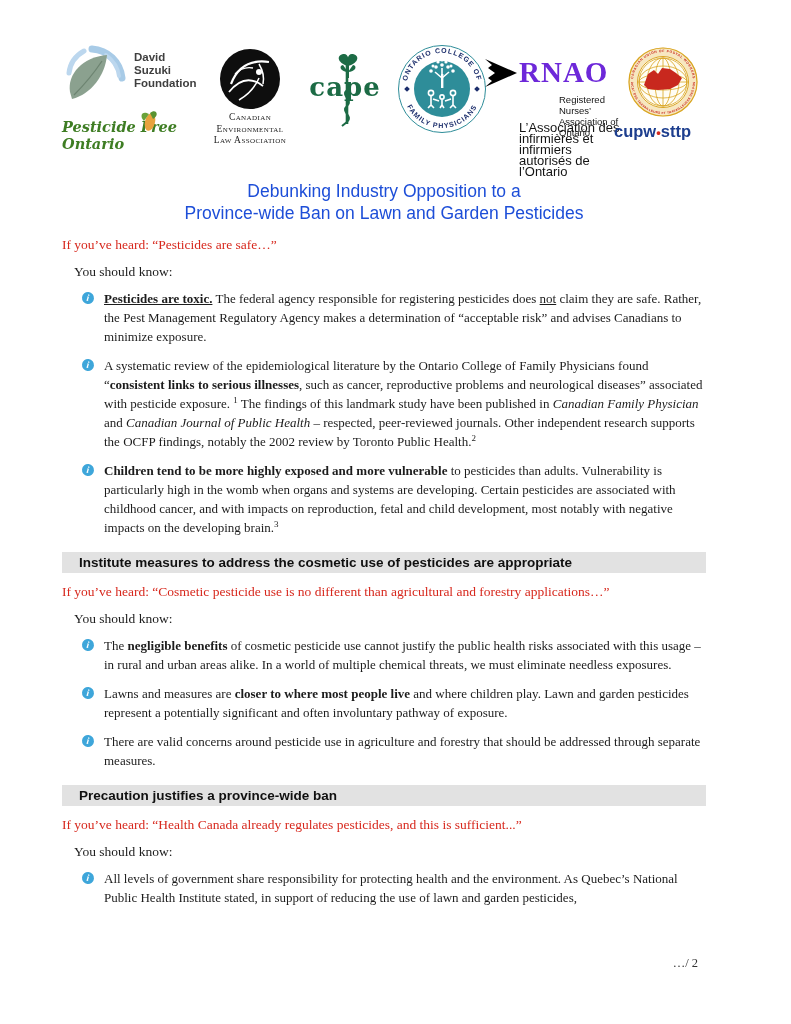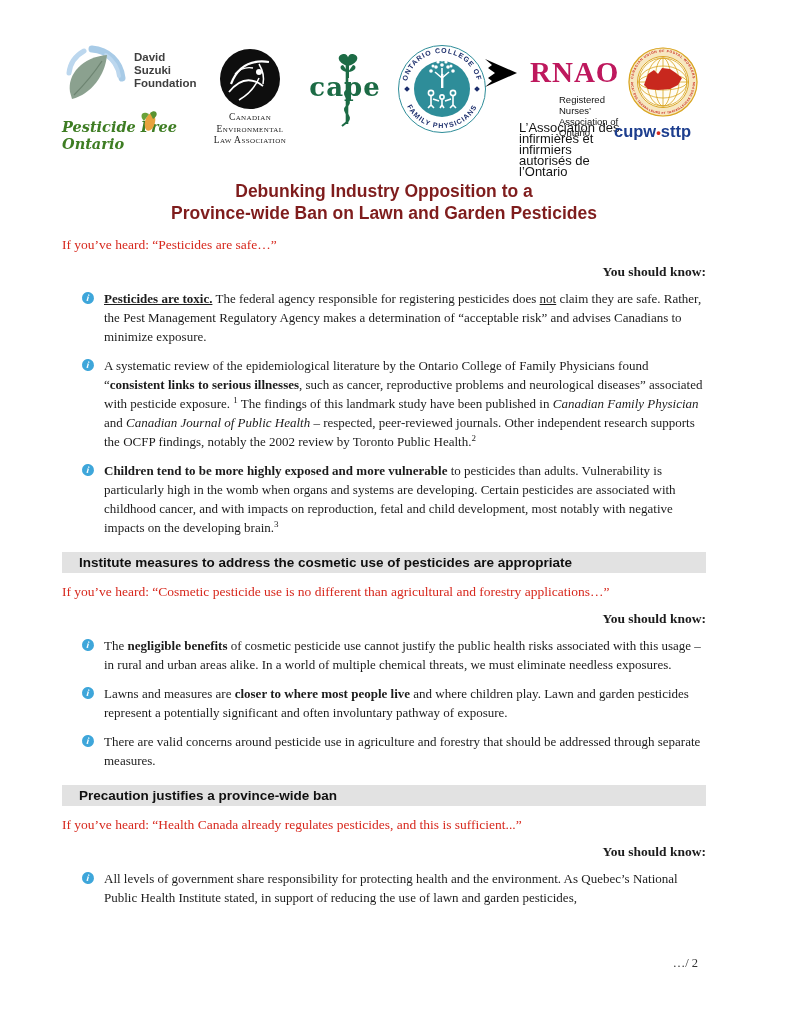--- a/index.html
+++ b/index.html
@@ -22,39 +22,39 @@
     line-height:11.5px;letter-spacing:.4px;color:#1b1b1b;white-space:pre-line;}
   .cape{left:233px;top:12px;width:100px;height:100px;}
   .cape-leaves{position:absolute;left:34px;top:-4px;z-index:1;}
   .cape-word{position:absolute;left:0;top:16px;width:100px;text-align:center;z-index:3;
     font-family:"DejaVu Serif",serif;font-weight:bold;font-size:26px;color:#1c6b45;letter-spacing:1px;}
   .cape-staff{position:absolute;left:44px;top:6px;z-index:2;}
   .ocfp{left:335px;top:0px;}
   .rnao{left:421px;top:12px;width:140px;}
   .rnao-row{position:absolute;left:0;top:0;display:flex;align-items:center;}
   .rnao-acronym{font-family:"Liberation Serif",serif;font-weight:bold;font-size:29px;
-    letter-spacing:1px;color:#be185d;margin-left:13px;}
+    letter-spacing:1px;color:#6d28d9;margin-left:2px;}
   .rnao-en{position:absolute;left:36px;top:38px;font-family:"Liberation Sans",sans-serif;
     font-size:9.5px;line-height:11px;color:#141414;white-space:pre-line;margin-left:40px;}
   .rnao-fr{position:absolute;left:36px;top:66px;font-family:"Liberation Sans",sans-serif;
     font-size:13px;line-height:11px;color:#141414;white-space:pre-line;}
   .cupw{left:552px;top:2px;width:100px;}
   .cupw-seal{position:absolute;left:14px;top:0;}
   .cupw-word{position:absolute;left:0;top:76px;width:100px;text-align:left;
     font-family:"Liberation Sans",sans-serif;font-weight:bold;font-size:16.5px;color:#1d3e8e;}
   .cupw-word .dot{color:#d42a1e;font-size:13px;}
   
   .title{margin:16px 0 13px;text-align:center;font-family:"Liberation Sans",sans-serif;
-    font-weight:bold;font-size:17.5px;line-height:22px;color:#7f1d1d;}
+    font-weight:normal;font-size:17.5px;line-height:22px;color:#1d4ed8;}
   
   .section + .section{margin-top:15px;}
   .section-bar{background:#e2e2e2;font-family:"Liberation Sans",sans-serif;font-weight:bold;
     font-size:13.5px;line-height:15px;color:#101010;padding:3px 8px 3px 17px;}
   .heard{color:#d7281d;font-size:13.5px;margin:11px 0 0 0;}
-  .know{font-weight:bold;font-size:13.5px;margin:11px 0 9px 4px;text-align:right;}
+  .know{font-weight:normal;font-size:13.5px;margin:11px 0 9px 12px;}
   .bullets{padding-left:20px;}
   .bullet{display:flex;gap:10px;margin-bottom:10px;}
   .info-icon{flex:0 0 12px;width:12px;height:12px;border-radius:50%;background:#3ea6da;
     color:#fff;font-style:italic;font-weight:bold;font-size:9.5px;line-height:12px;
     text-align:center;margin-top:3px;font-family:"Liberation Serif",serif;transform:rotate(6deg);}
   .bullet p{margin:0;font-size:13px;line-height:19px;}
   .bullet sup{font-size:9px;line-height:0;}
   
   .footer{position:absolute;top:956px;right:93px;font-size:12.5px;color:#333;}
 </style>

